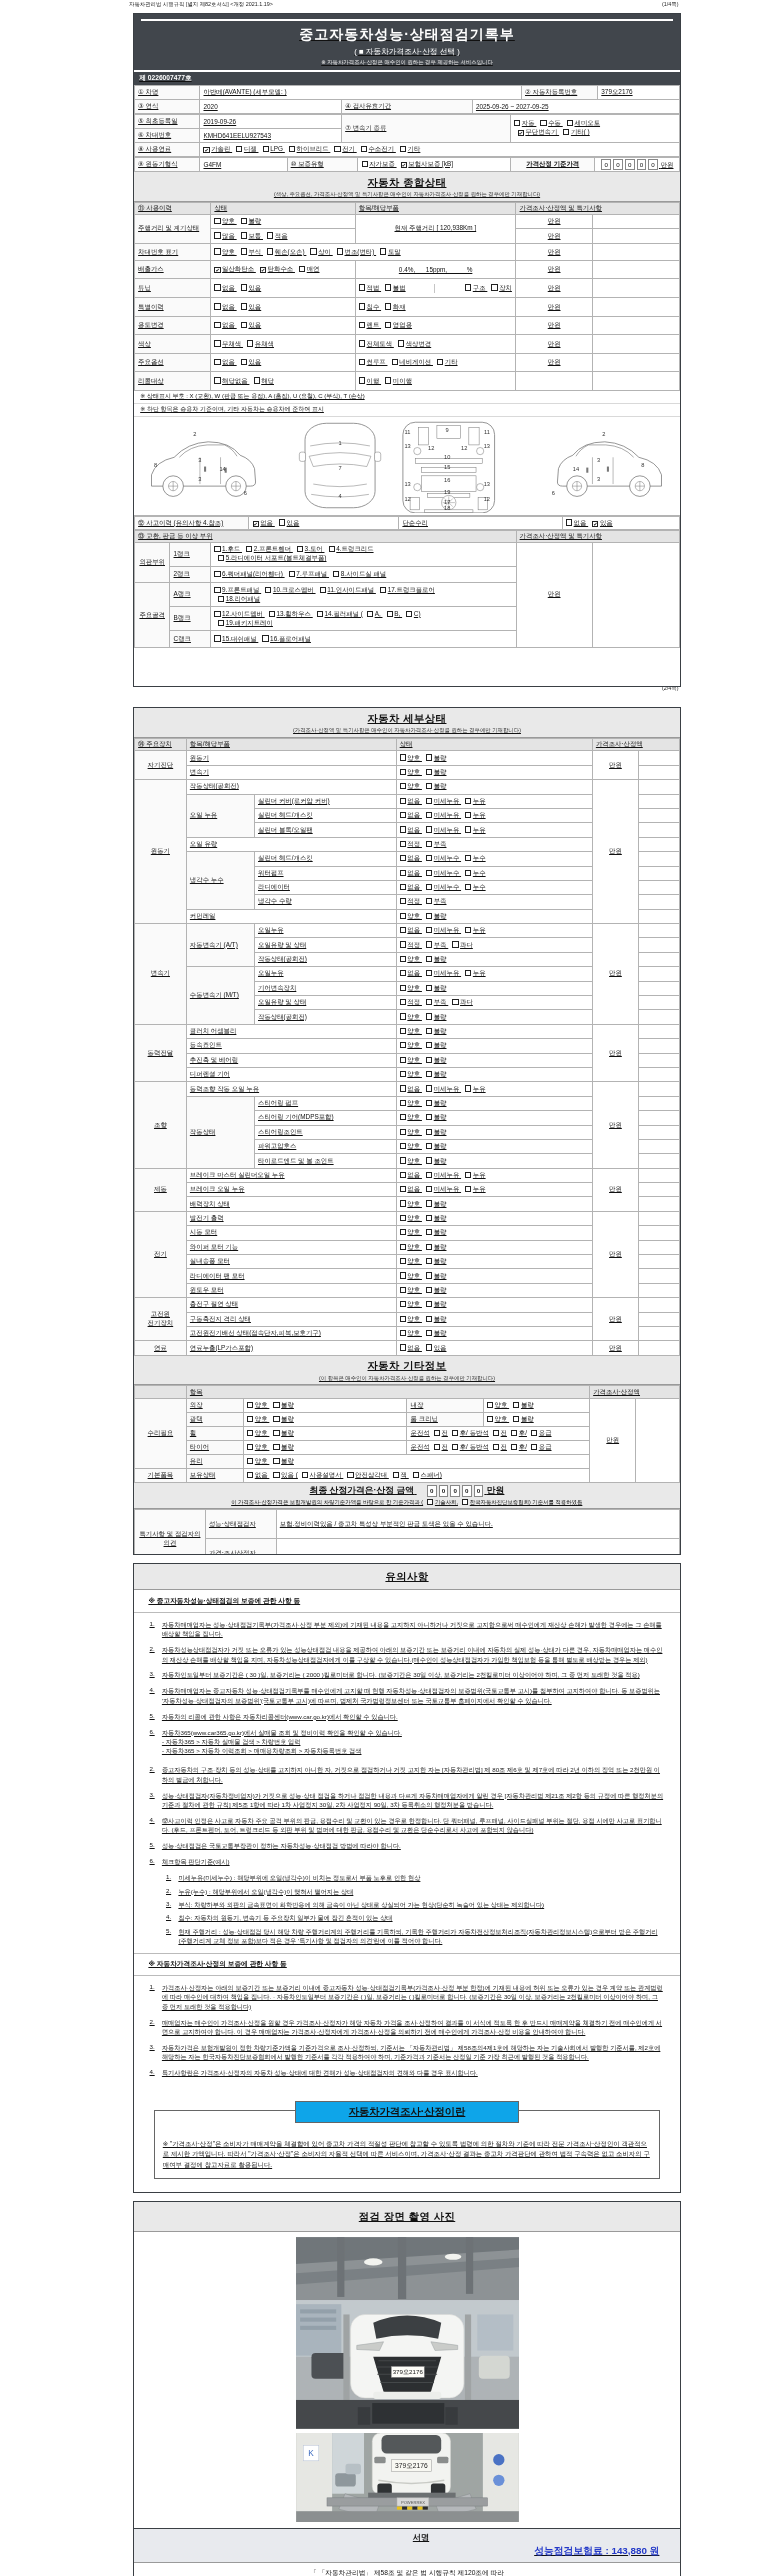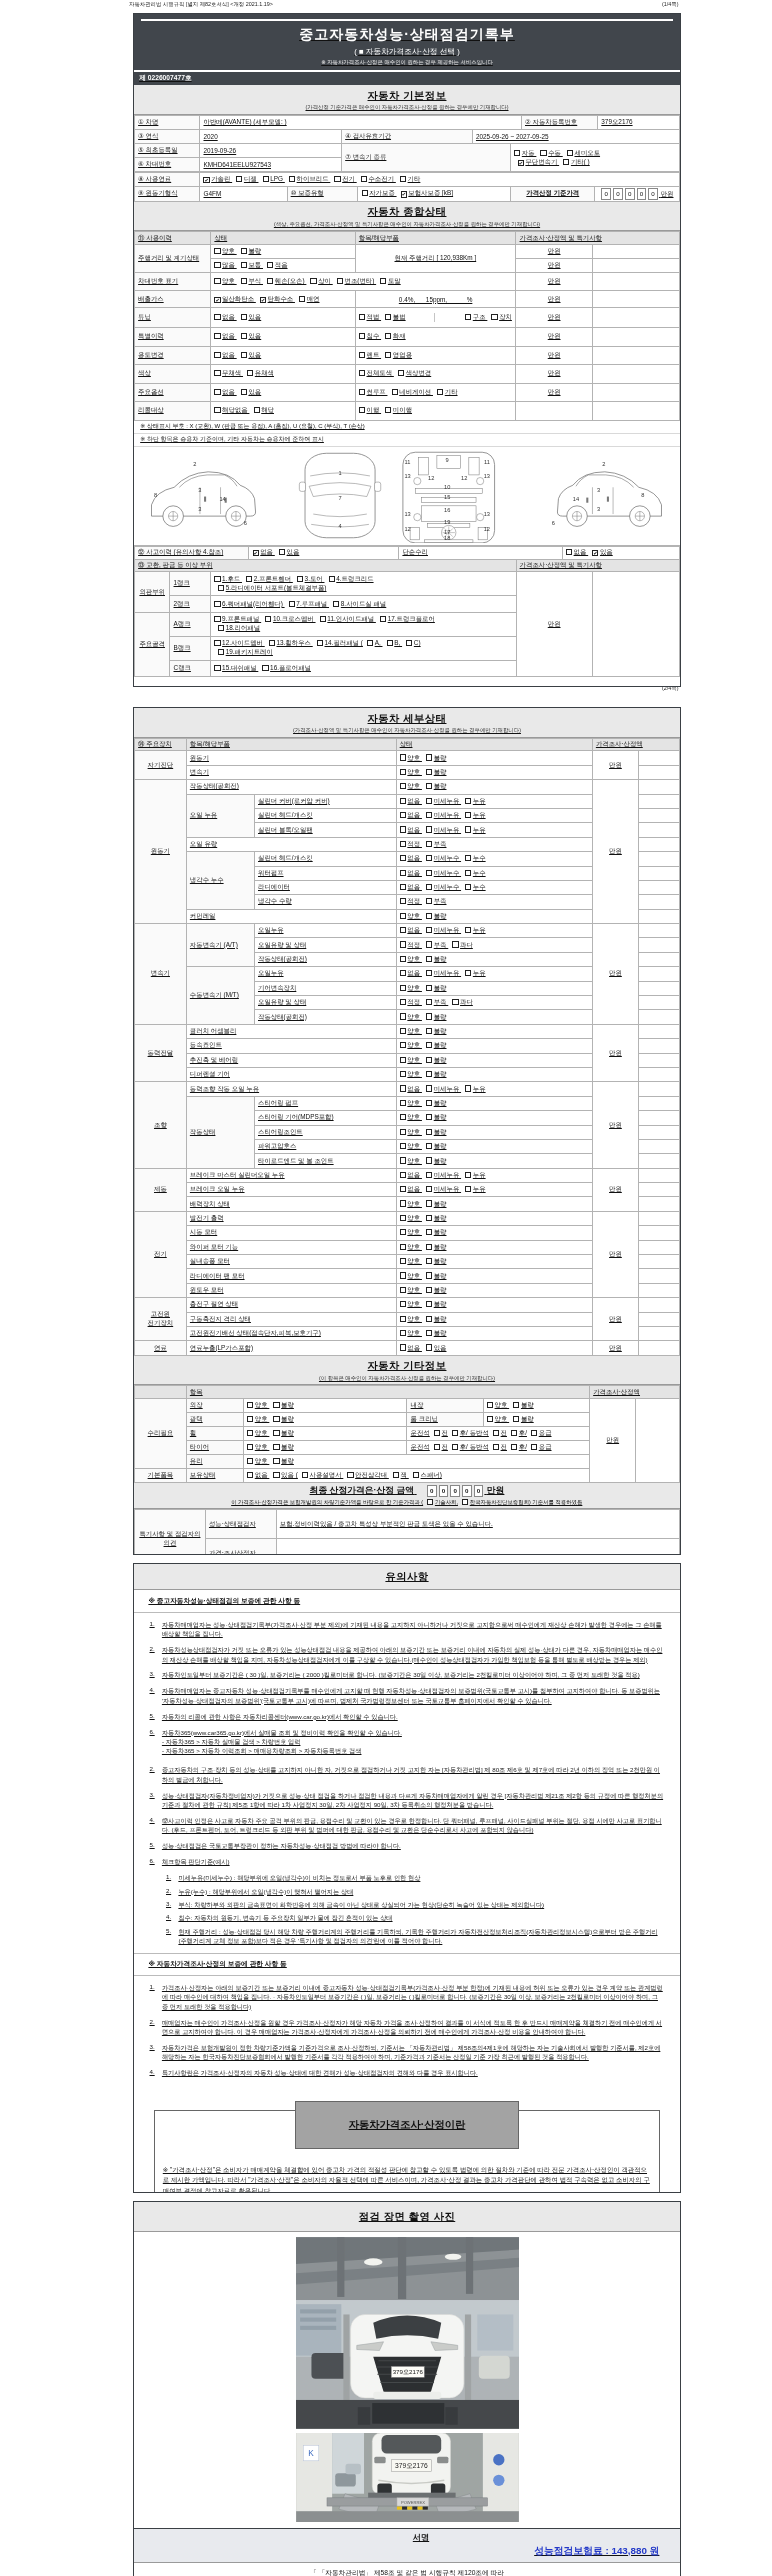--- a/index.html
+++ b/index.html
@@ -46,22 +46,22 @@
   
   .notice-head{font-size:6.7px;font-weight:bold;padding:6.2px 14.4px;border-bottom:0.5px solid #bbb;}
   .notice-list{padding:7.2px 15.5px 3.1px 15.5px;}
   .nitem{display:flex;margin-bottom:6.7px;}
   .nitem .no{width:12.4px;flex:none;font-size:6.2px;}
   .nitem .tx{font-size:6.2px;line-height:1.5;color:#1b1b1b;}
   .nsub{margin:3.1px 0 0 3.1px;}
   .nsub .nitem{margin-bottom:4.1px;}
   
   .pinfo{margin:9.3px 19.6px 0;border:0.5px solid #666;padding:5.2px 8.2px 7.2px;}
-  .pinfo-title{width:222px;margin:-15.5px auto 16px;border:0.5px solid #666;background:#a3a3a3;text-align:center;
-               font-size:10.3px;font-weight:bold;padding:16px 0;}
+  .pinfo-title{width:222px;margin:-15.5px auto 16px;border:0.5px solid #666;background:#0ea5e9;text-align:center;
+               font-size:10.3px;font-weight:bold;padding:3px 0;}
   .pinfo .tx{font-size:6.4px;line-height:1.65;}
   
   .photo-col{width:223px;margin:5.2px auto 0;}
   .signband{background:#e8eaee;border-top:1px solid #3a3f44;border-bottom:0.5px solid #9a9a9a;padding:3.1px 0 4.1px;}
   .signband .sg{text-align:center;font-size:8.2px;font-weight:bold;padding-left:28px;}
   .signband .fee{text-align:right;padding-right:20.6px;font-size:9.8px;font-weight:bold;margin-top:2.1px;}
   .confirm{text-align:center;font-size:6.7px;line-height:1.75;padding-top:4.1px;}
   svg text{font-family:"Liberation Sans","DejaVu Sans",sans-serif;}
   .final-band{background:#e9e9e9;text-align:center;padding:2.6px 0 2.1px;border-bottom:0.5px solid #9a9a9a;}
   .final-band .row1{font-size:8.8px;font-weight:bold;}
@@ -80,24 +80,20 @@
 
   <div class="pagebox" id="p1" style="margin-top:9.3px;height:674px;">
     <div class="band-dark">
       <div class="whiterule"></div>
       <h1>중고자동차성능·상태점검기록부</h1>
       <div class="sub">( ■ 자동차가격조사·산정 선택 )</div>
       <div class="note">※ 자동차가격조사·산정은 매수인이 원하는 경우 제공하는 서비스입니다</div>
     </div>
     <div class="docno">제 0226007477호</div>
 
-    <div class="sect">
-      <h2>자동차 기본정보</h2>
-      <div class="sub">(가격산정 기준가격은 매수인이 자동차가격조사·산정을 원하는 경우에만 기재합니다)</div>
-    </div>
     <div id="basic-info-tables">
         <table>
           <colgroup>
             <col style="width:12%">
             <col style="width:26%">
             <col style="width:8%">
             <col style="width:16%">
             <col style="width:9%">
             <col style="width:14%">
             <col style="width:15%">

